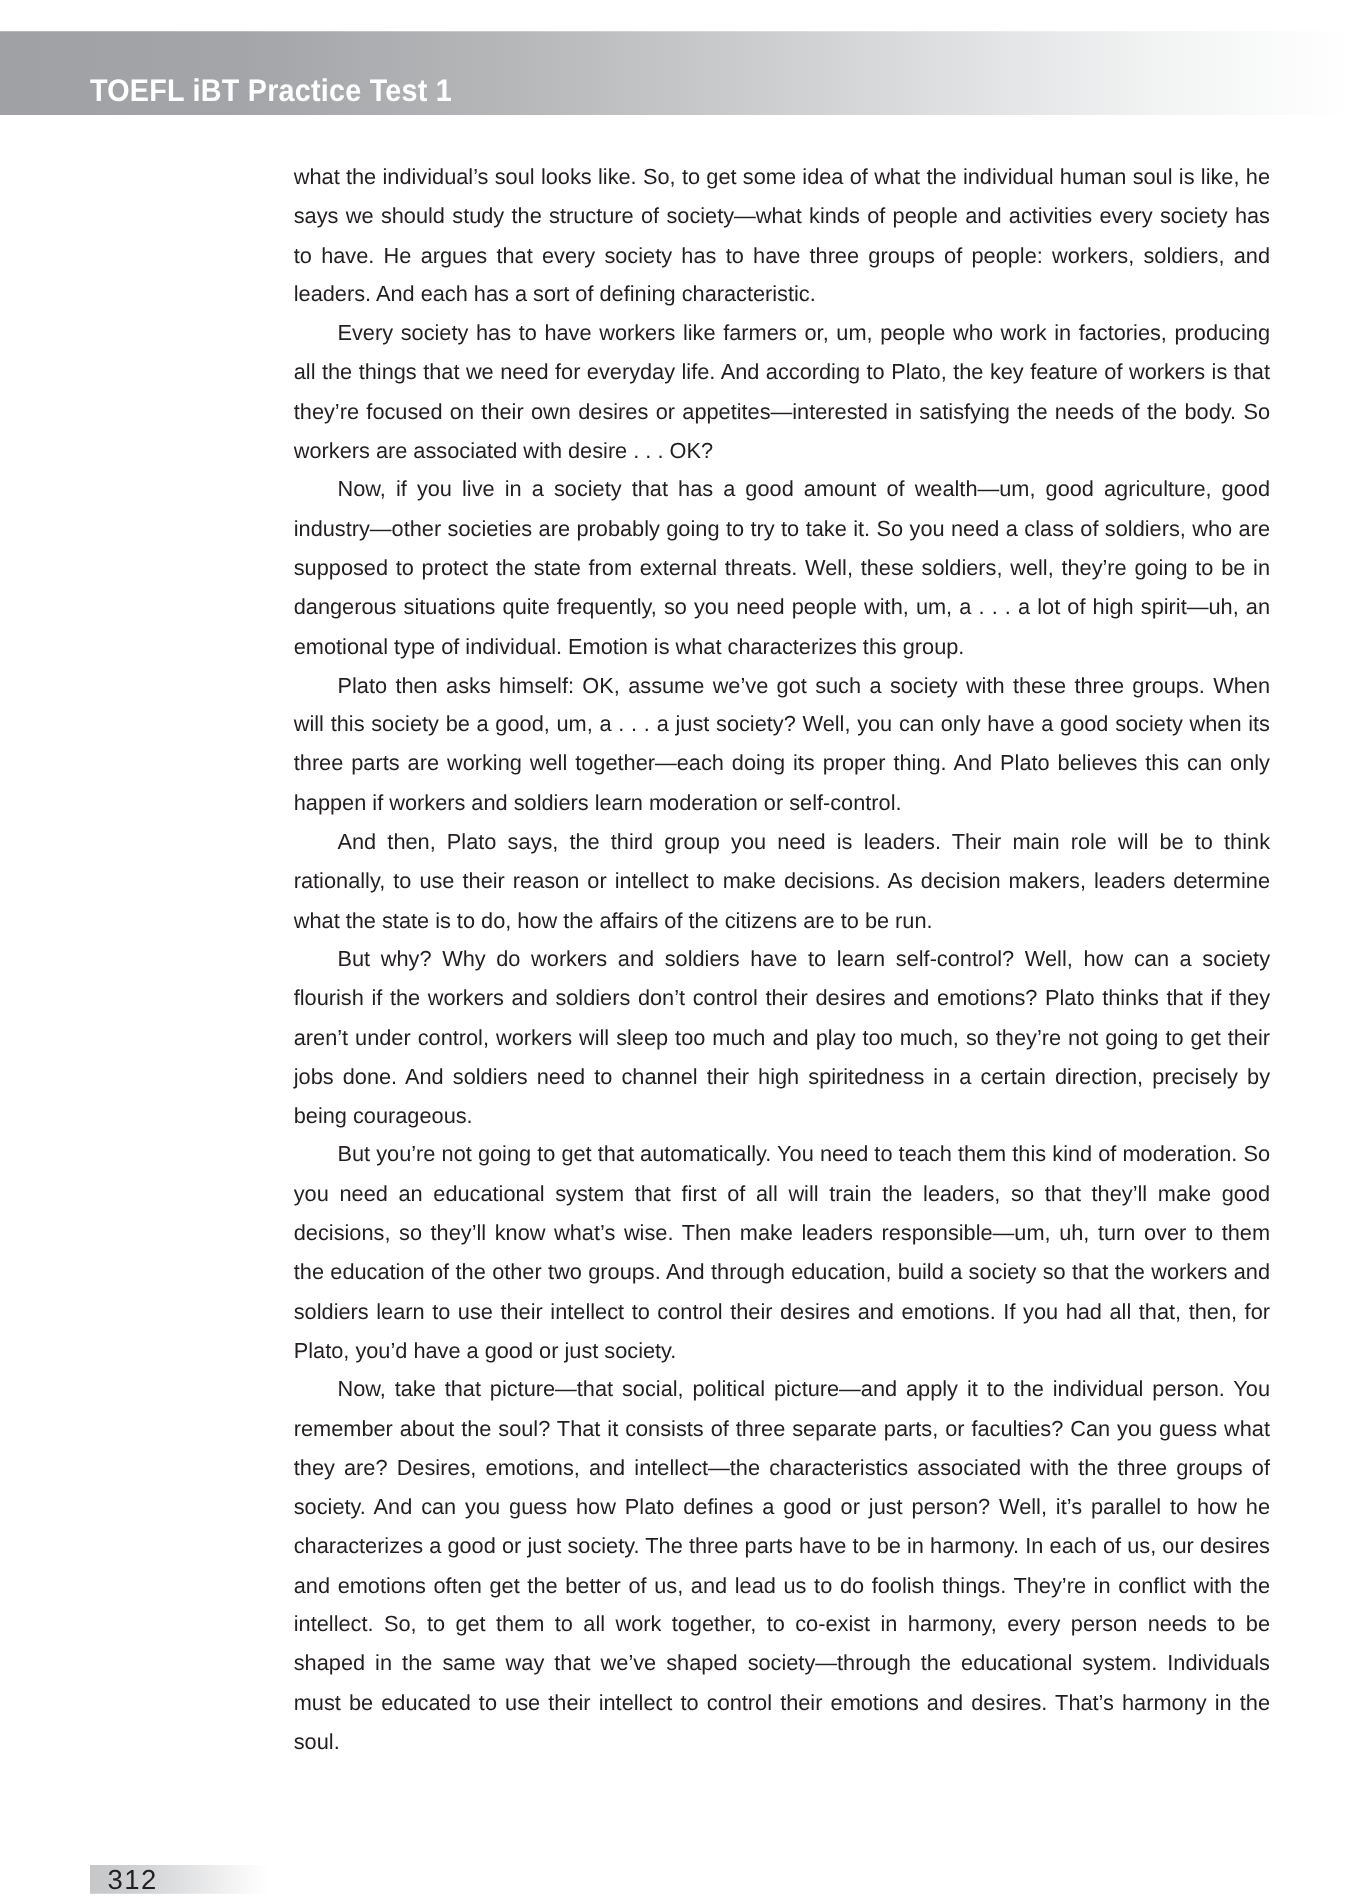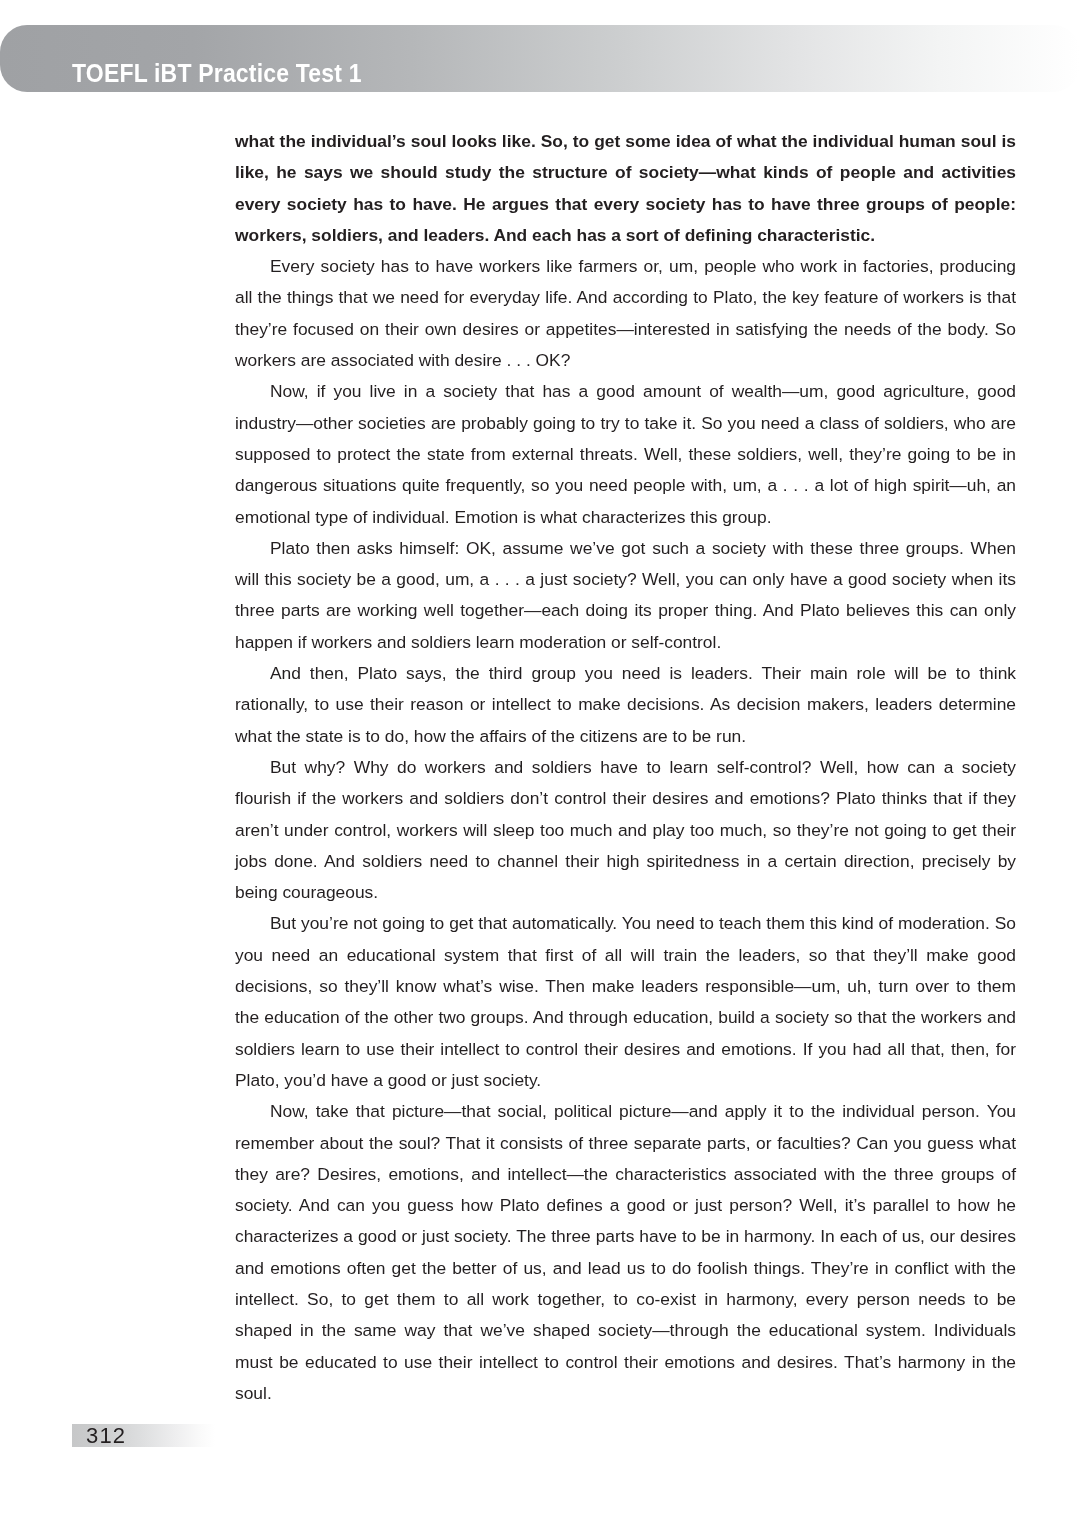--- a/index.html
+++ b/index.html
@@ -23,21 +23,20 @@
     width: 1080px;
     height: 67px;
     background: linear-gradient(to right,
         #9fa1a4 0%,
         #a3a5a8 18%,
         #b5b7b9 38%,
         #cdcfd0 58%,
         #e3e4e5 74%,
         #f3f4f4 87%,
         #ffffff 100%);
-    border-radius: 27px;
   }
   .header-title {
     position: absolute;
     left: 72px;
     bottom: 4px;
     color: #ffffff;
     font-family: "Liberation Sans Narrow", "Liberation Sans", sans-serif;
     font-size: 25px;
     font-weight: bold;
     letter-spacing: 0.2px;
@@ -58,28 +57,27 @@
     font-size: 17.4px;
     line-height: 31.3px;
     color: #231f20;
     text-align: justify;
     text-justify: inter-word;
     hyphens: none;
     text-indent: 35px;
   }
   .para.no-indent {
     text-indent: 0;
-    font-weight: bold;
   }
 
   
   .footer-box {
     position: absolute;
     left: 72px;
-    top: 1424px;
+    top: 1492px;
     width: 143px;
     height: 23px;
     background: linear-gradient(to right,
         #c6c7c8 0%,
         #cdcecf 22%,
         #dddedf 48%,
         #eeeeef 72%,
         #fafafa 90%,
         #ffffff 100%);
   }

